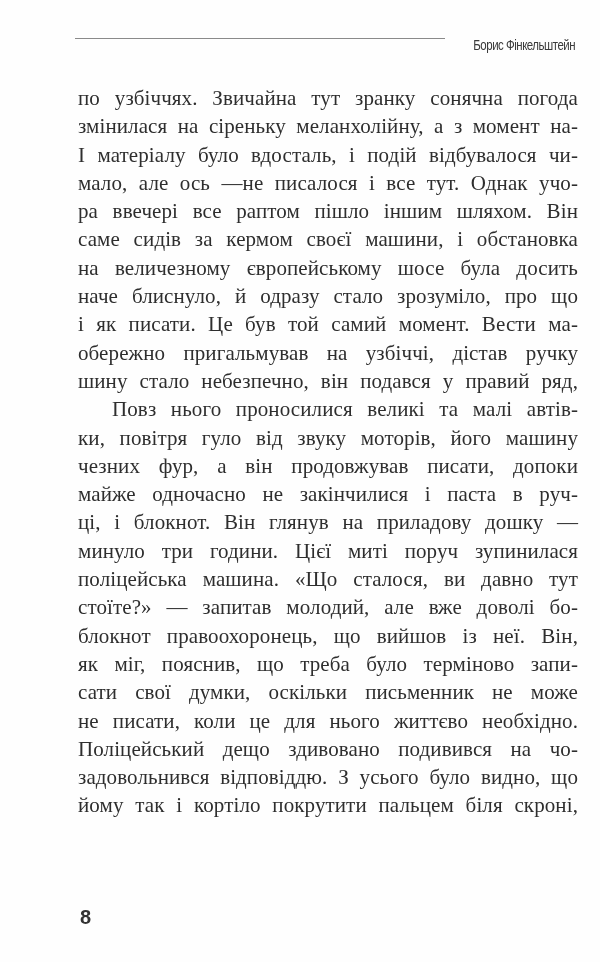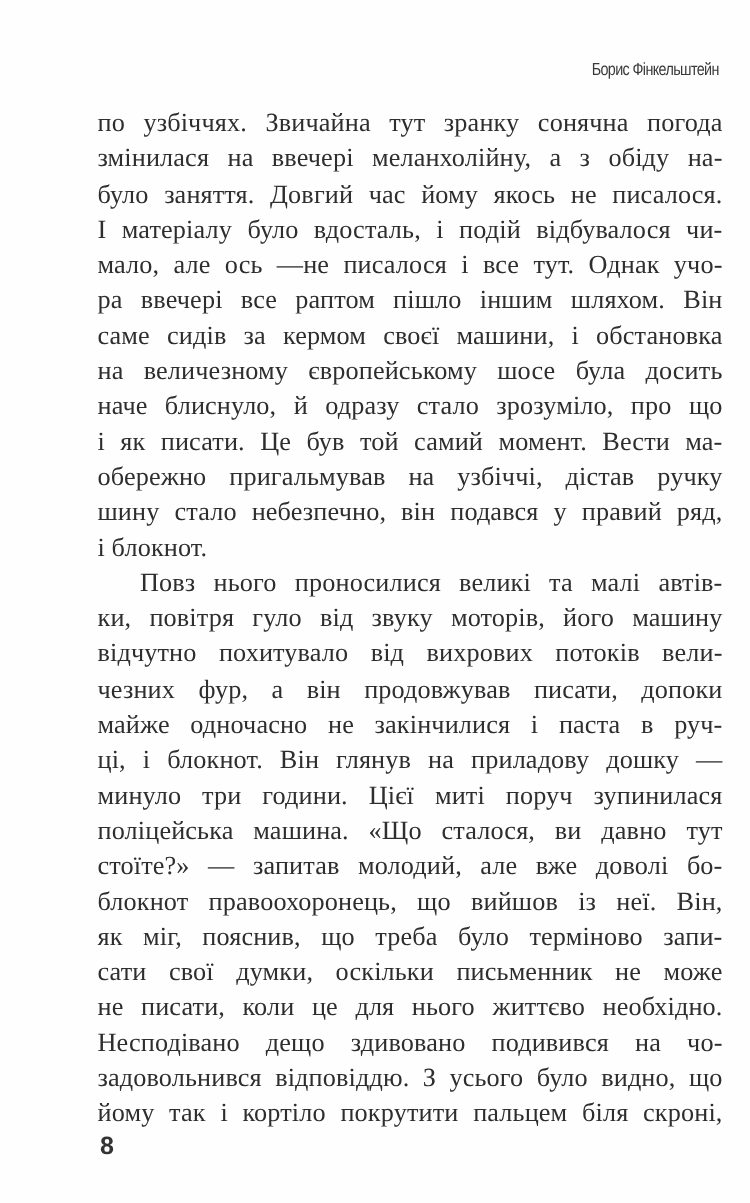--- a/index.html
+++ b/index.html
@@ -14,22 +14,21 @@
       overflow: hidden;
       background: #fefefe;
     }
     .running-head {
       position: absolute;
       top: 38px;
       left: 75px;
       width: 500px;
       height: 24px;
       display: flex;
-      align-items: flex-end;
-      flex-direction: column;
+      align-items: flex-start;
     }
     .running-rule {
       flex: 1;
       height: 0;
       border-bottom: 1px solid #8a8a8a;
       margin-bottom: 4px;
       margin-right: 6px;
     }
     .running-author {
       font-family: "Liberation Sans", sans-serif;
@@ -79,43 +78,40 @@
 </head>
 <body>
 
 <div class="running-head">
   <div class="running-rule"></div>
   <span class="running-author">Борис Фінкельштейн</span>
 </div>
 
 <div class="body-text" id="body-text">
     <span class="line justify">по узбіччях. Звичайна тут зранку сонячна погода</span>
-    <span class="line justify">змінилася на ввечері меланхолійну, а з обіду на-</span>
-    <span class="line justify">було заняття. Довгий час йому якось не писалося.</span>
+    <span class="line justify">змінилася на сіреньку меланхолійну, а з момент на-</span>
     <span class="line justify">І матеріалу було вдосталь, і подій відбувалося чи-</span>
     <span class="line justify">мало, але ось —не писалося і все тут. Однак учо-</span>
     <span class="line justify">ра ввечері все раптом пішло іншим шляхом. Він</span>
     <span class="line justify">саме сидів за кермом своєї машини, і обстановка</span>
     <span class="line justify">на величезному європейському шосе була досить</span>
     <span class="line justify">наче блиснуло, й одразу стало зрозуміло, про що</span>
     <span class="line justify">і як писати. Це був той самий момент. Вести ма-</span>
     <span class="line justify">обережно пригальмував на узбіччі, дістав ручку</span>
     <span class="line justify">шину стало небезпечно, він подався у правий ряд,</span>
-    <span class="line">і блокнот.</span>
     <span class="line indent justify">Повз нього проносилися великі та малі автів-</span>
     <span class="line justify">ки, повітря гуло від звуку моторів, його машину</span>
-    <span class="line justify">відчутно похитувало від вихрових потоків вели-</span>
     <span class="line justify">чезних фур, а він продовжував писати, допоки</span>
     <span class="line justify">майже одночасно не закінчилися і паста в руч-</span>
     <span class="line justify">ці, і блокнот. Він глянув на приладову дошку —</span>
     <span class="line justify">минуло три години. Цієї миті поруч зупинилася</span>
     <span class="line justify">поліцейська машина. «Що сталося, ви давно тут</span>
     <span class="line justify">стоїте?» — запитав молодий, але вже доволі бо-</span>
     <span class="line justify">блокнот правоохоронець, що вийшов із неї. Він,</span>
     <span class="line justify">як міг, пояснив, що треба було терміново запи-</span>
     <span class="line justify">сати свої думки, оскільки письменник не може</span>
     <span class="line justify">не писати, коли це для нього життєво необхідно.</span>
-    <span class="line justify">Несподівано дещо здивовано подивився на чо-</span>
+    <span class="line justify">Поліцейський дещо здивовано подивився на чо-</span>
     <span class="line justify">задовольнився відповіддю. З усього було видно, що</span>
     <span class="line justify">йому так і кортіло покрутити пальцем біля скроні,</span>
   </div>
 
 <div class="page-number">8</div>
 
 </body></html>

